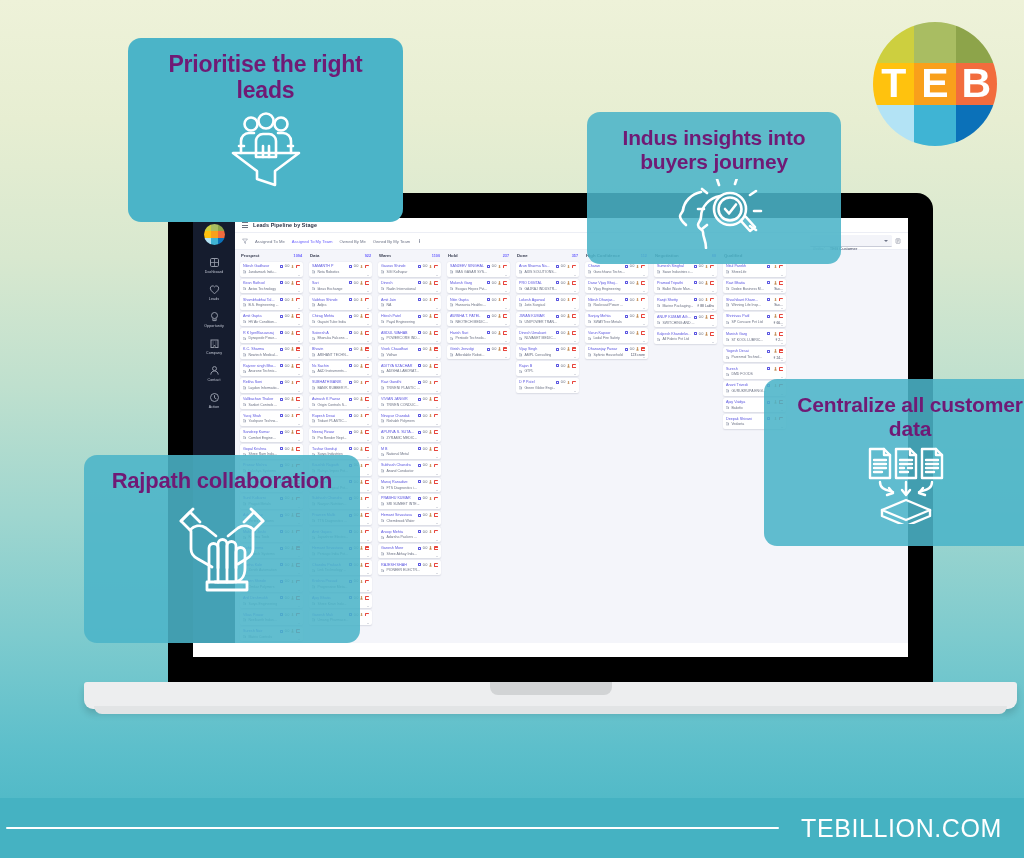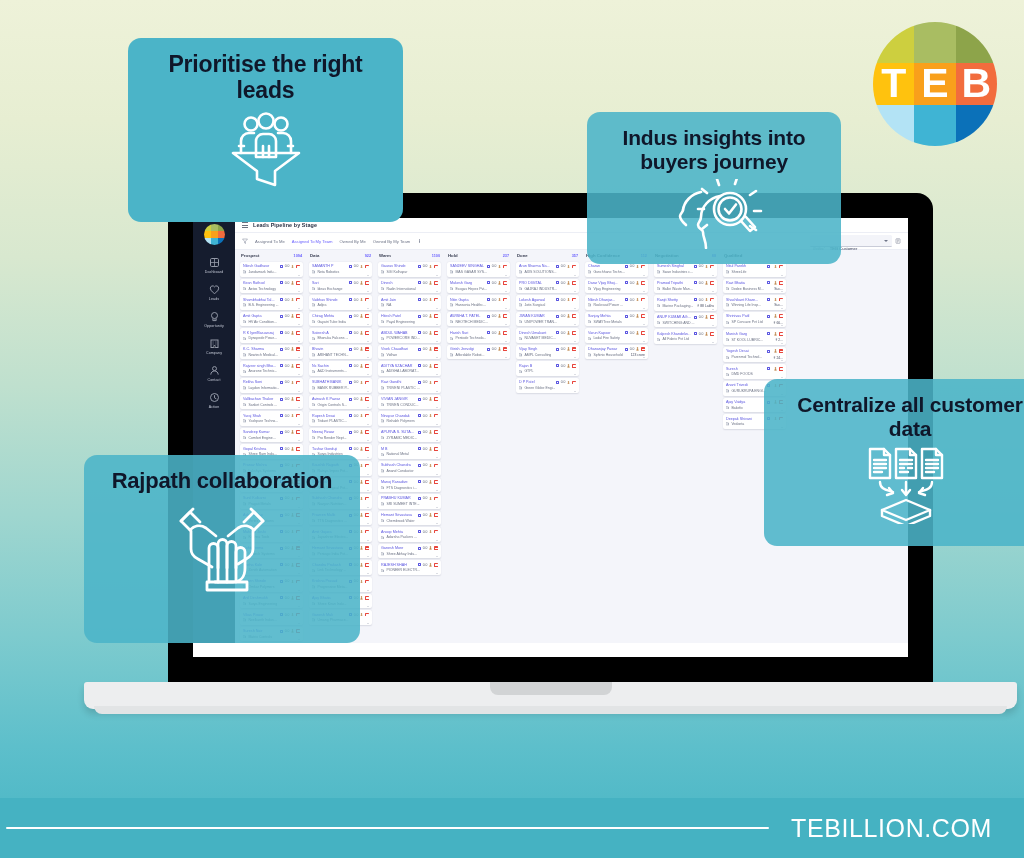--- a/index.html
+++ b/index.html
@@ -99,41 +99,41 @@
   .bldg svg { width:3.4px; height:3.4px; display:block; }
   .c-co { font-size:3.5px; color:#6b7183; white-space:nowrap; overflow:hidden;
     text-overflow:ellipsis; flex:1; min-width:0; }
   .c-amt { font-size:3.4px; color:#454b60; flex-shrink:0; }
   .chev { position:absolute; right:3px; bottom:1px; width:0; height:0;
     border-left:1.6px solid transparent; border-right:1.6px solid transparent;
     border-top:1.8px solid #b9bdca; }
 
   
   .callout { position:absolute; background:#4bb4c8; border-radius:13px;
-    color:#0f172a; text-align:center; padding:14px 16px 10px;
+    color:#701a75; text-align:center; padding:14px 16px 10px;
     display:flex; flex-direction:column; align-items:center; }
   .callout.glass { background:rgba(75,180,200,.88); }
   .co-title { font-weight:bold; line-height:1.12; letter-spacing:-.2px; }
   .co-icon { margin-top:6px; }
 
   #callout-prioritise { left:128px; top:38px;  width:275px; height:184px; }
   #callout-prioritise .co-title { font-size:23px; }
   #callout-insights   { left:587px; top:112px; width:254px; height:152px; }
   #callout-insights .co-title { font-size:21px; }
   #callout-centralize { left:764px; top:379px; width:292px; height:167px; }
   #callout-centralize .co-title { font-size:21px; }
   #callout-collab     { left:84px;  top:455px; width:276px; height:188px; }
   #callout-collab .co-title { font-size:22px; }
 
   
   .footer { position:absolute; left:0; bottom:0; width:1024px; height:60px;
     background:#45b2c2; display:flex; align-items:center; }
   .footer-rule { height:2.5px; background:#fff; flex:1; margin-left:6px; margin-right:22px;
     border-radius:2px; }
-  .footer-txt { color:#fff; font-size:25px; letter-spacing:.6px; margin-right:32px;
+  .footer-txt { color:#fff; font-size:25px; letter-spacing:.6px; margin-right:22px;
     font-family:"Liberation Sans", sans-serif; }
 </style>
 </head>
 <body>
 
 <div class="logo">
   <div class="logo-circle">
     <i style="background:#cdcf3f"></i>
     <i style="background:#a9bd62"></i>
     <i style="background:#8da44a"></i>

